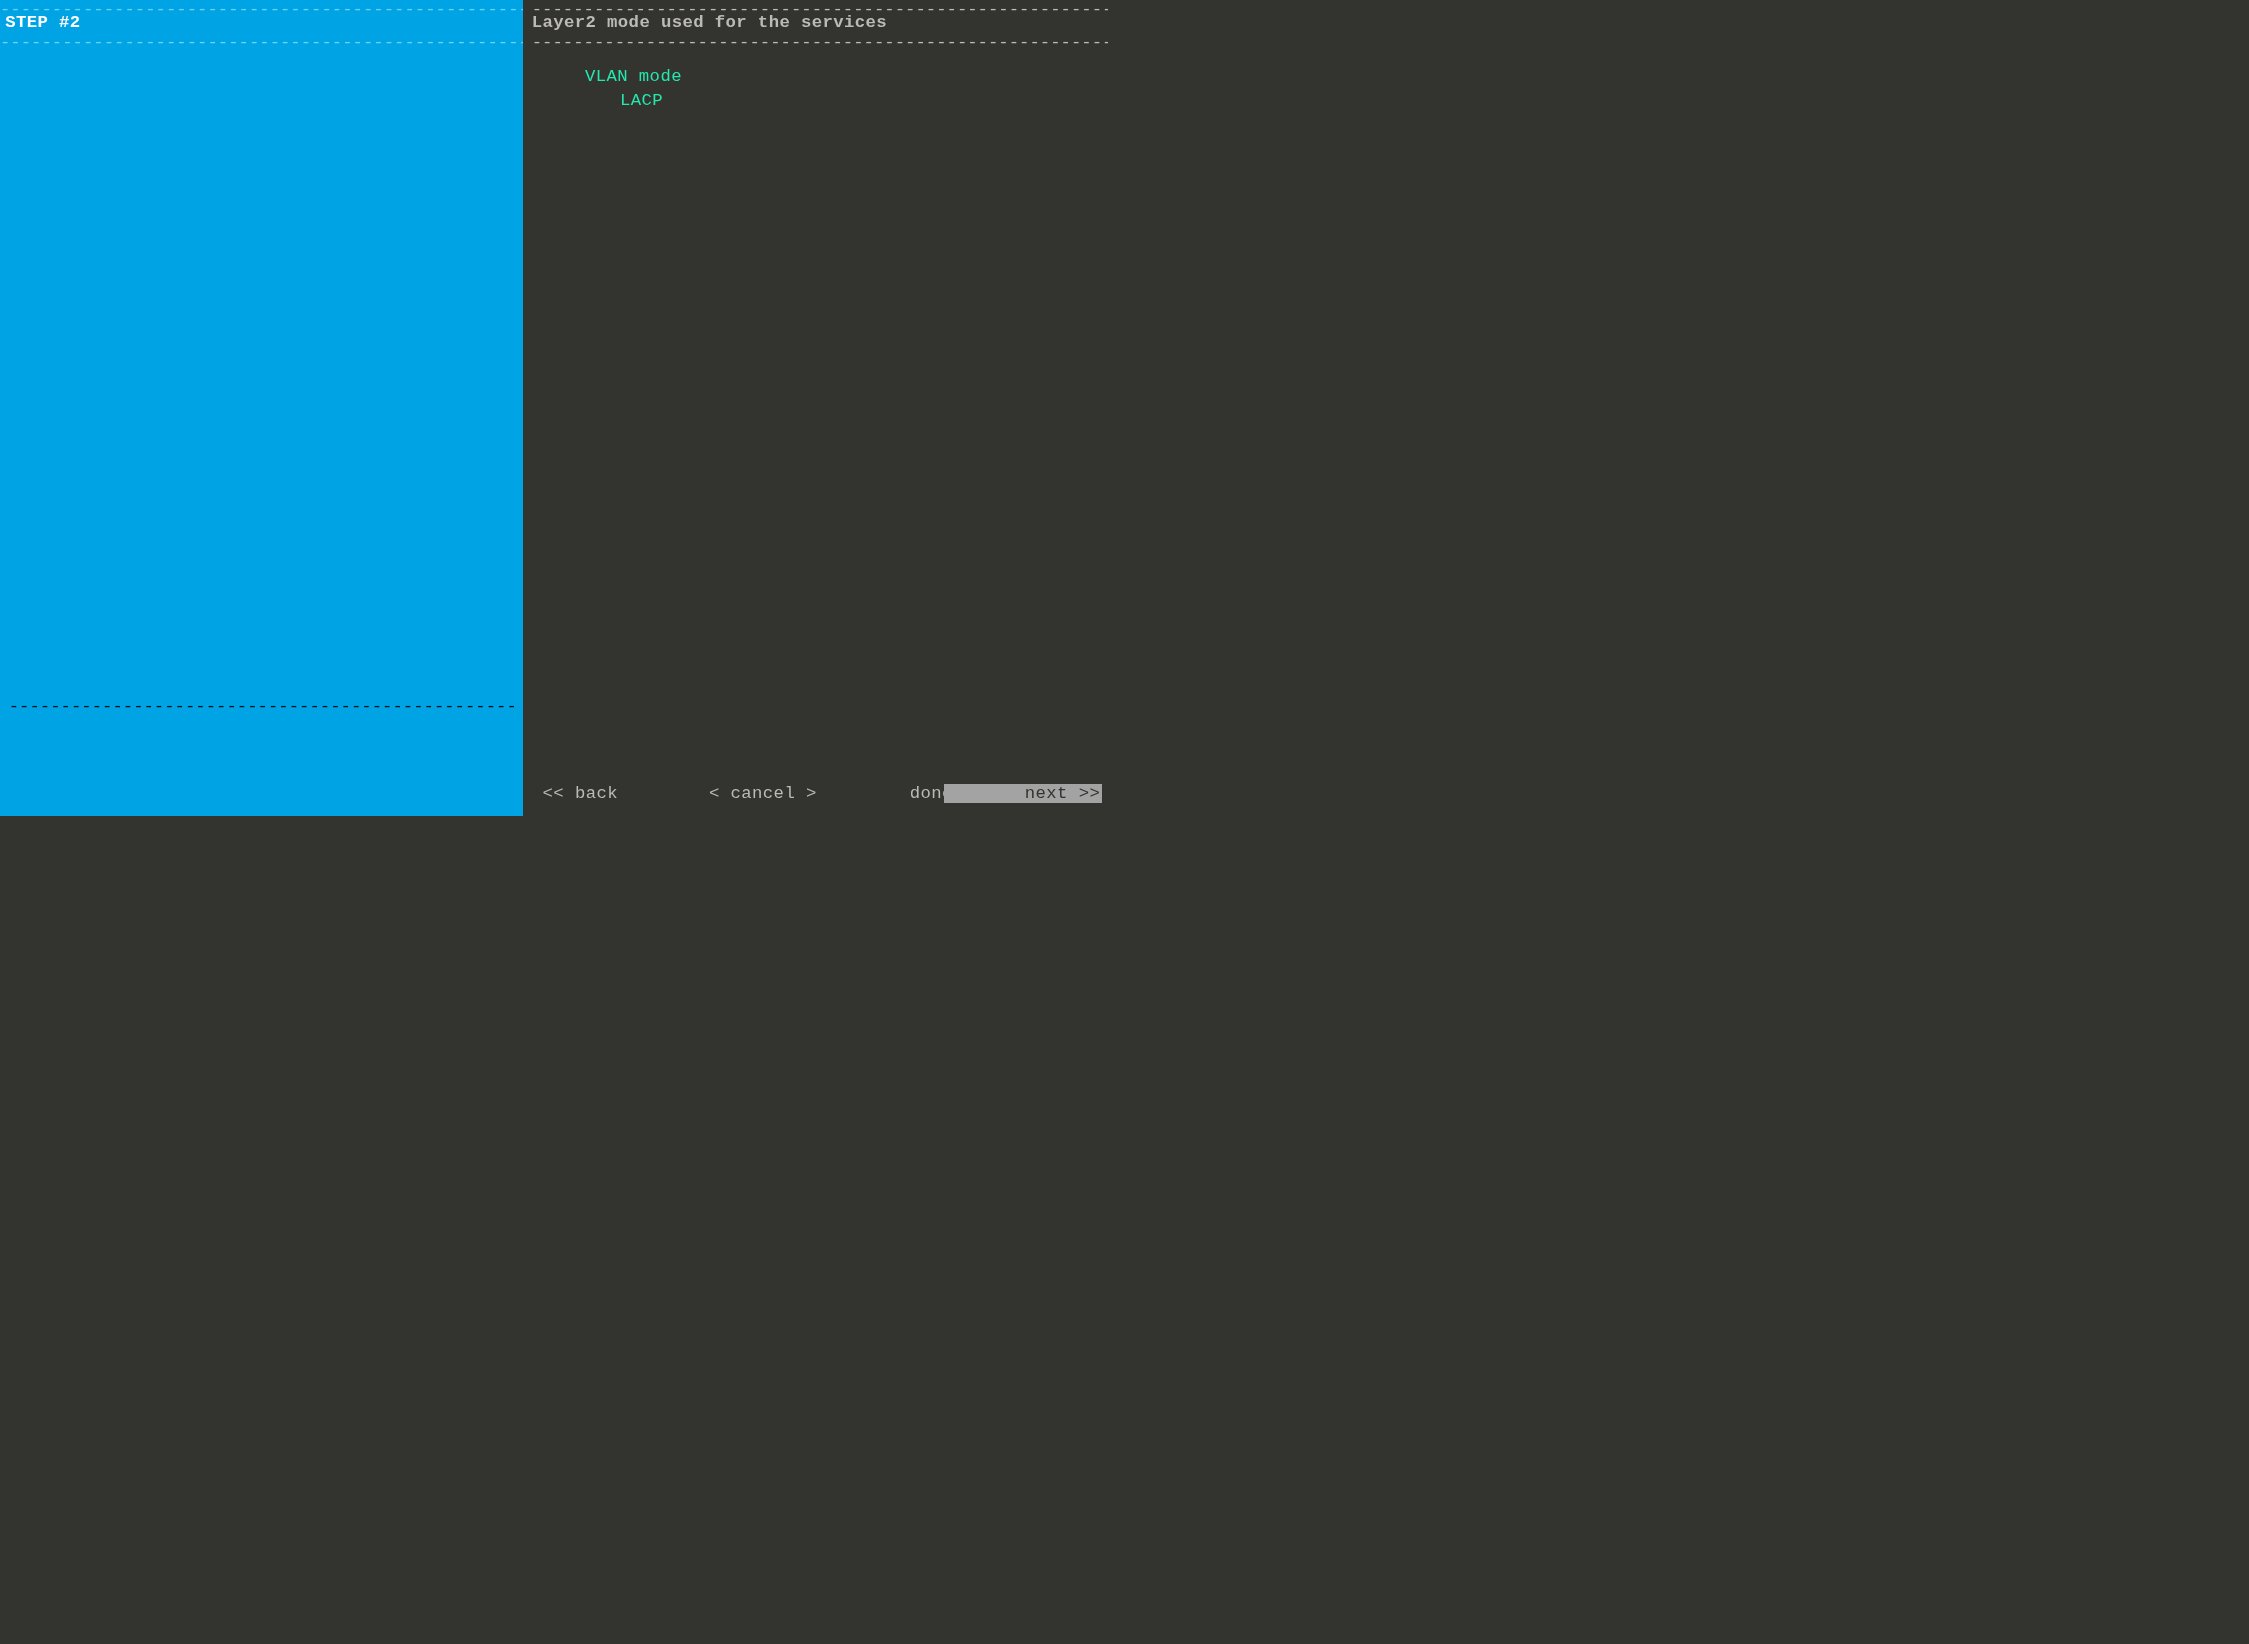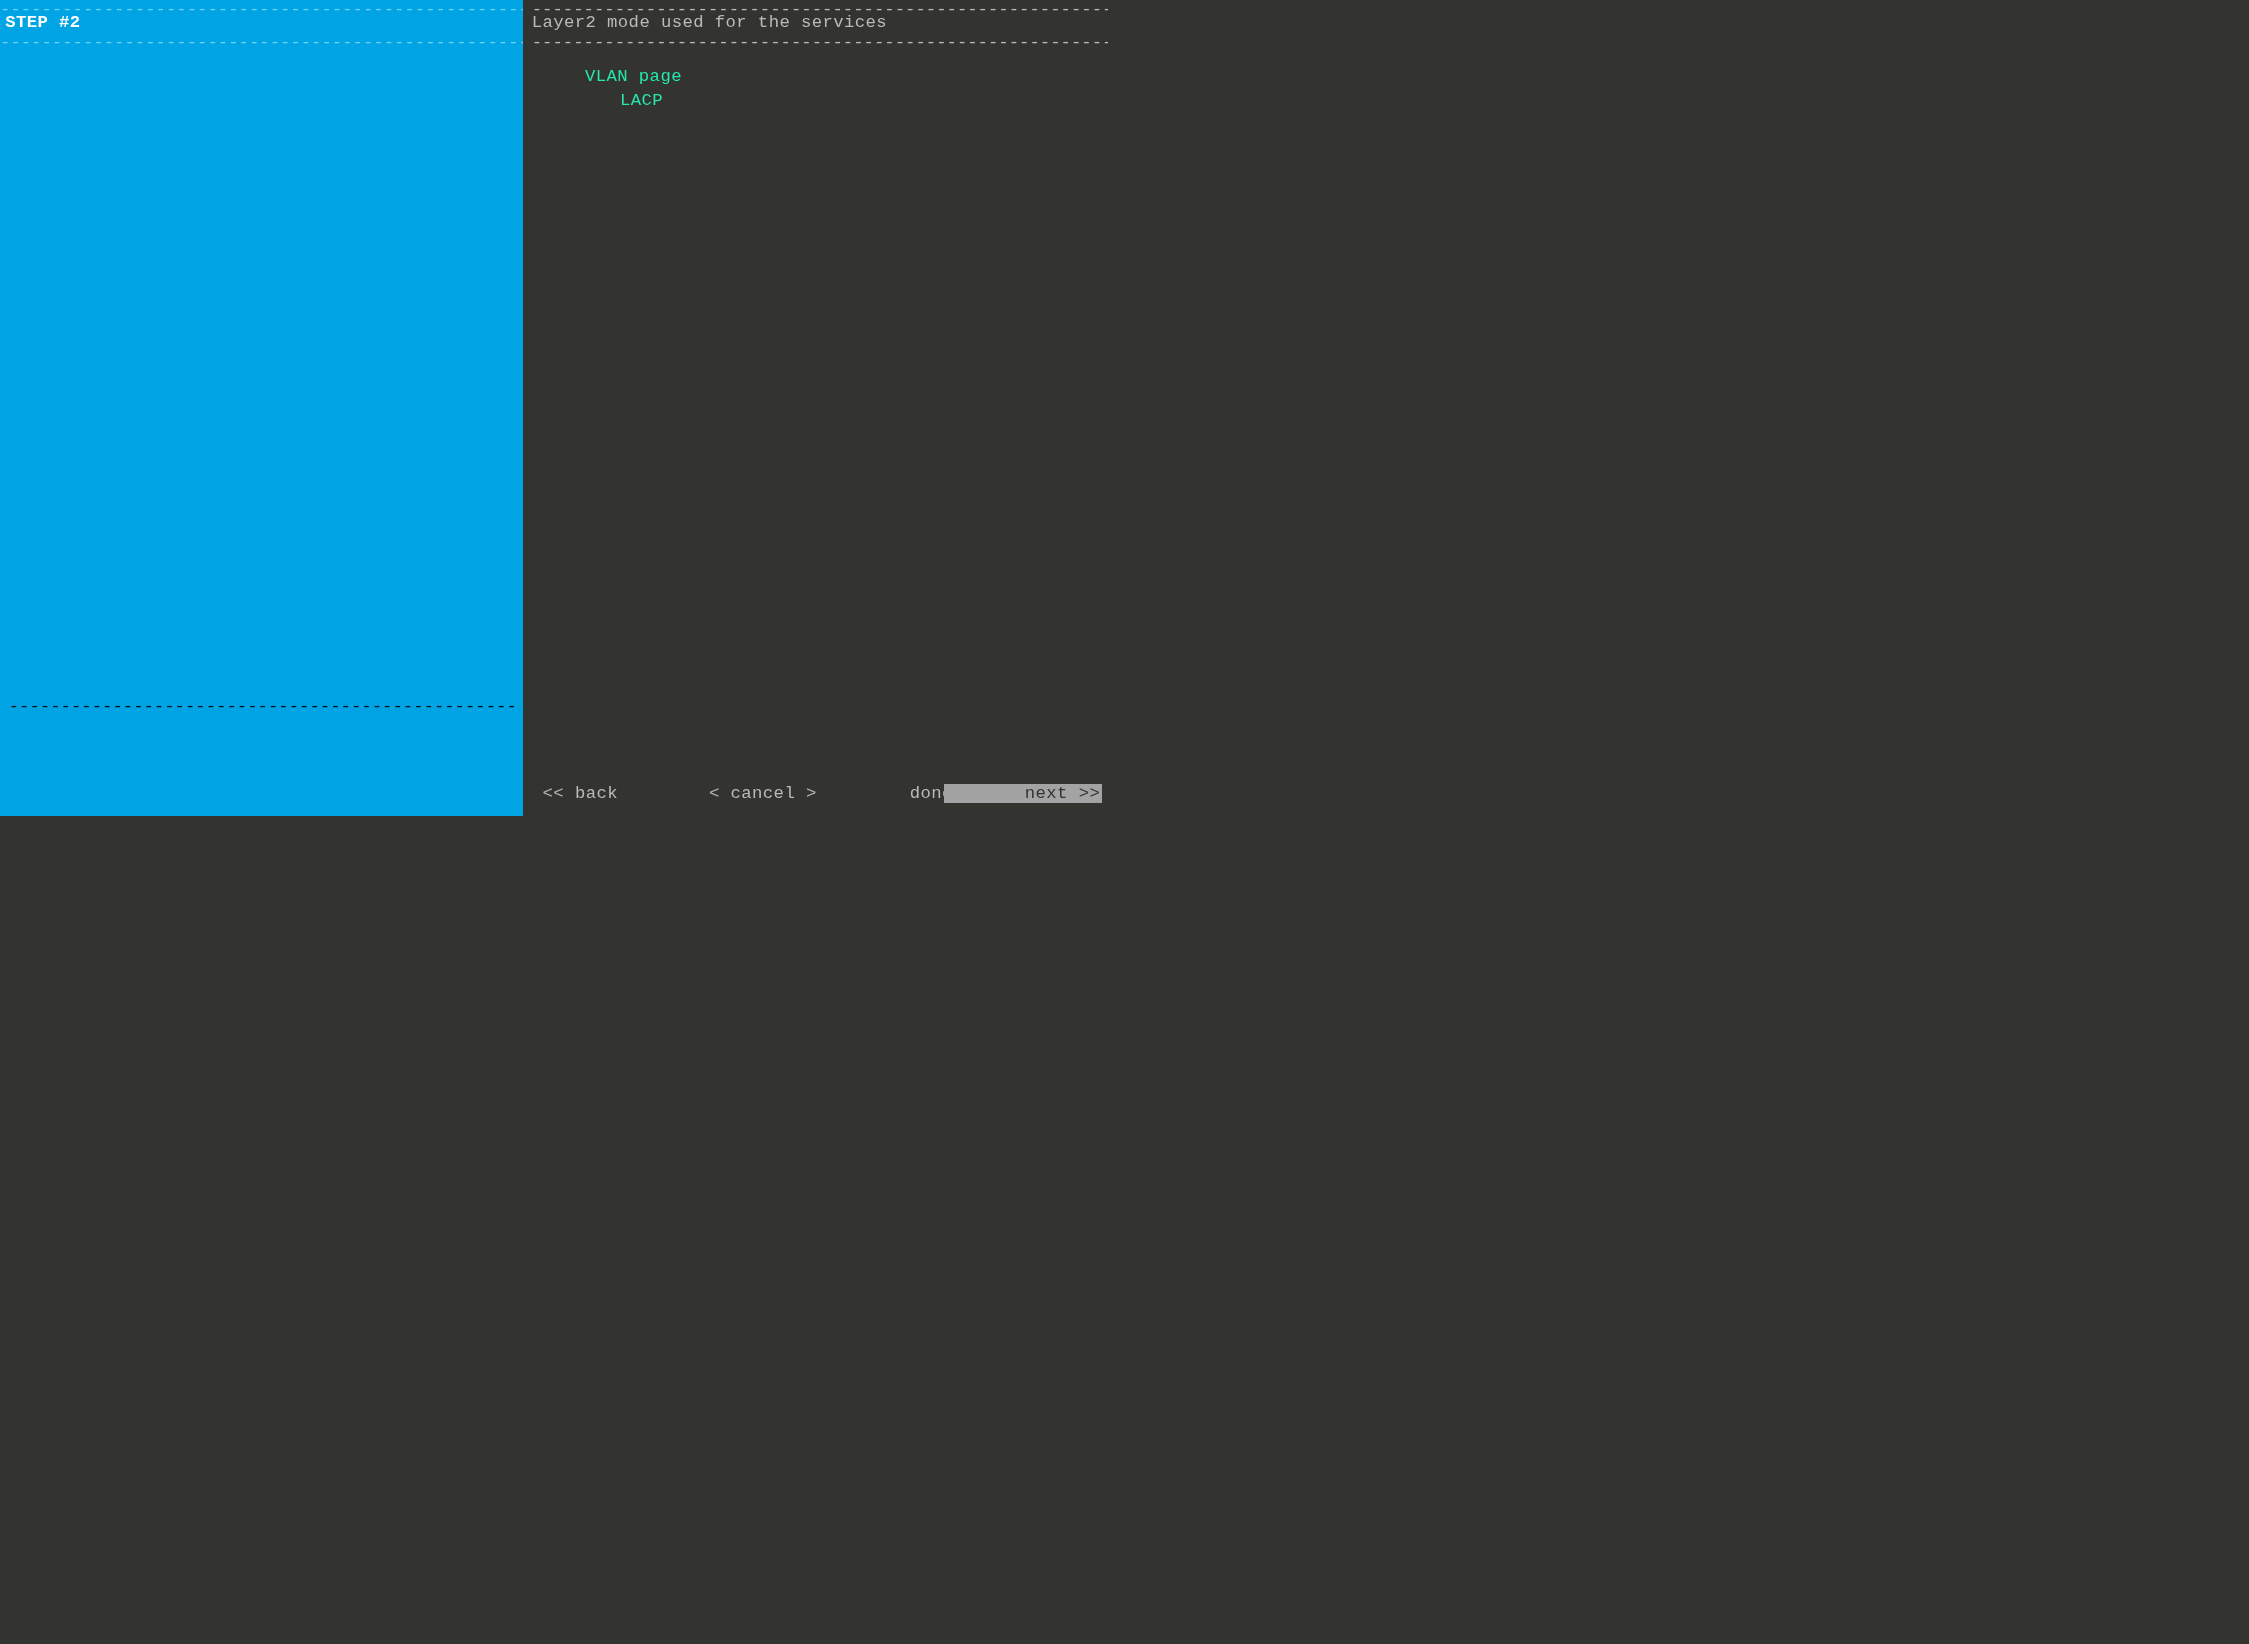--- a/index.html
+++ b/index.html
@@ -97,20 +97,21 @@
       right: 30px;
       line-height: 1.05;
       font-size: 17.3px;
     }
     .right-title {
       color: #bbbab7;
       position: absolute;
       top: 13px;
       left: 8.7px;
       font-size: 17.3px;
+      font-weight: bold;
     }
     .option-list {
       position: absolute;
       top: 67px;
       left: 62px;
     }
     .option-item {
       color: #25e8ad;
       font-size: 17.3px;
       cursor: pointer;
@@ -172,21 +173,21 @@
     <div class="dashed-top-left">-------------------------------------------------------------</div>
     <div class="step-title">STEP #2</div>
     <div class="dashed-sub-left">-------------------------------------------------------------</div>
     <div class="dashed-bottom-left">-----------------------------------------------------------</div>
   </div>
   <div class="right-panel">
     <div class="dashed-top-right">-------------------------------------------------------------------</div>
     <div class="right-title">Layer2 mode used for the services</div>
     <div class="dashed-sub-right">-------------------------------------------------------------------</div>
     <div class="option-list">
-      <div class="option-item">VLAN page</div>
+      <div class="option-item">VLAN mode</div>
       <div class="option-item">LACP</div>
     </div>
   </div>
 </div>
 
 <div class="footer-nav">
   <span class="nav-back">&lt;&lt; back</span>
   <span class="nav-cancel">&lt; cancel &gt;</span>
   <span class="nav-done">done &gt;&gt;</span>
   <span class="nav-next">next &gt;&gt;</span>

